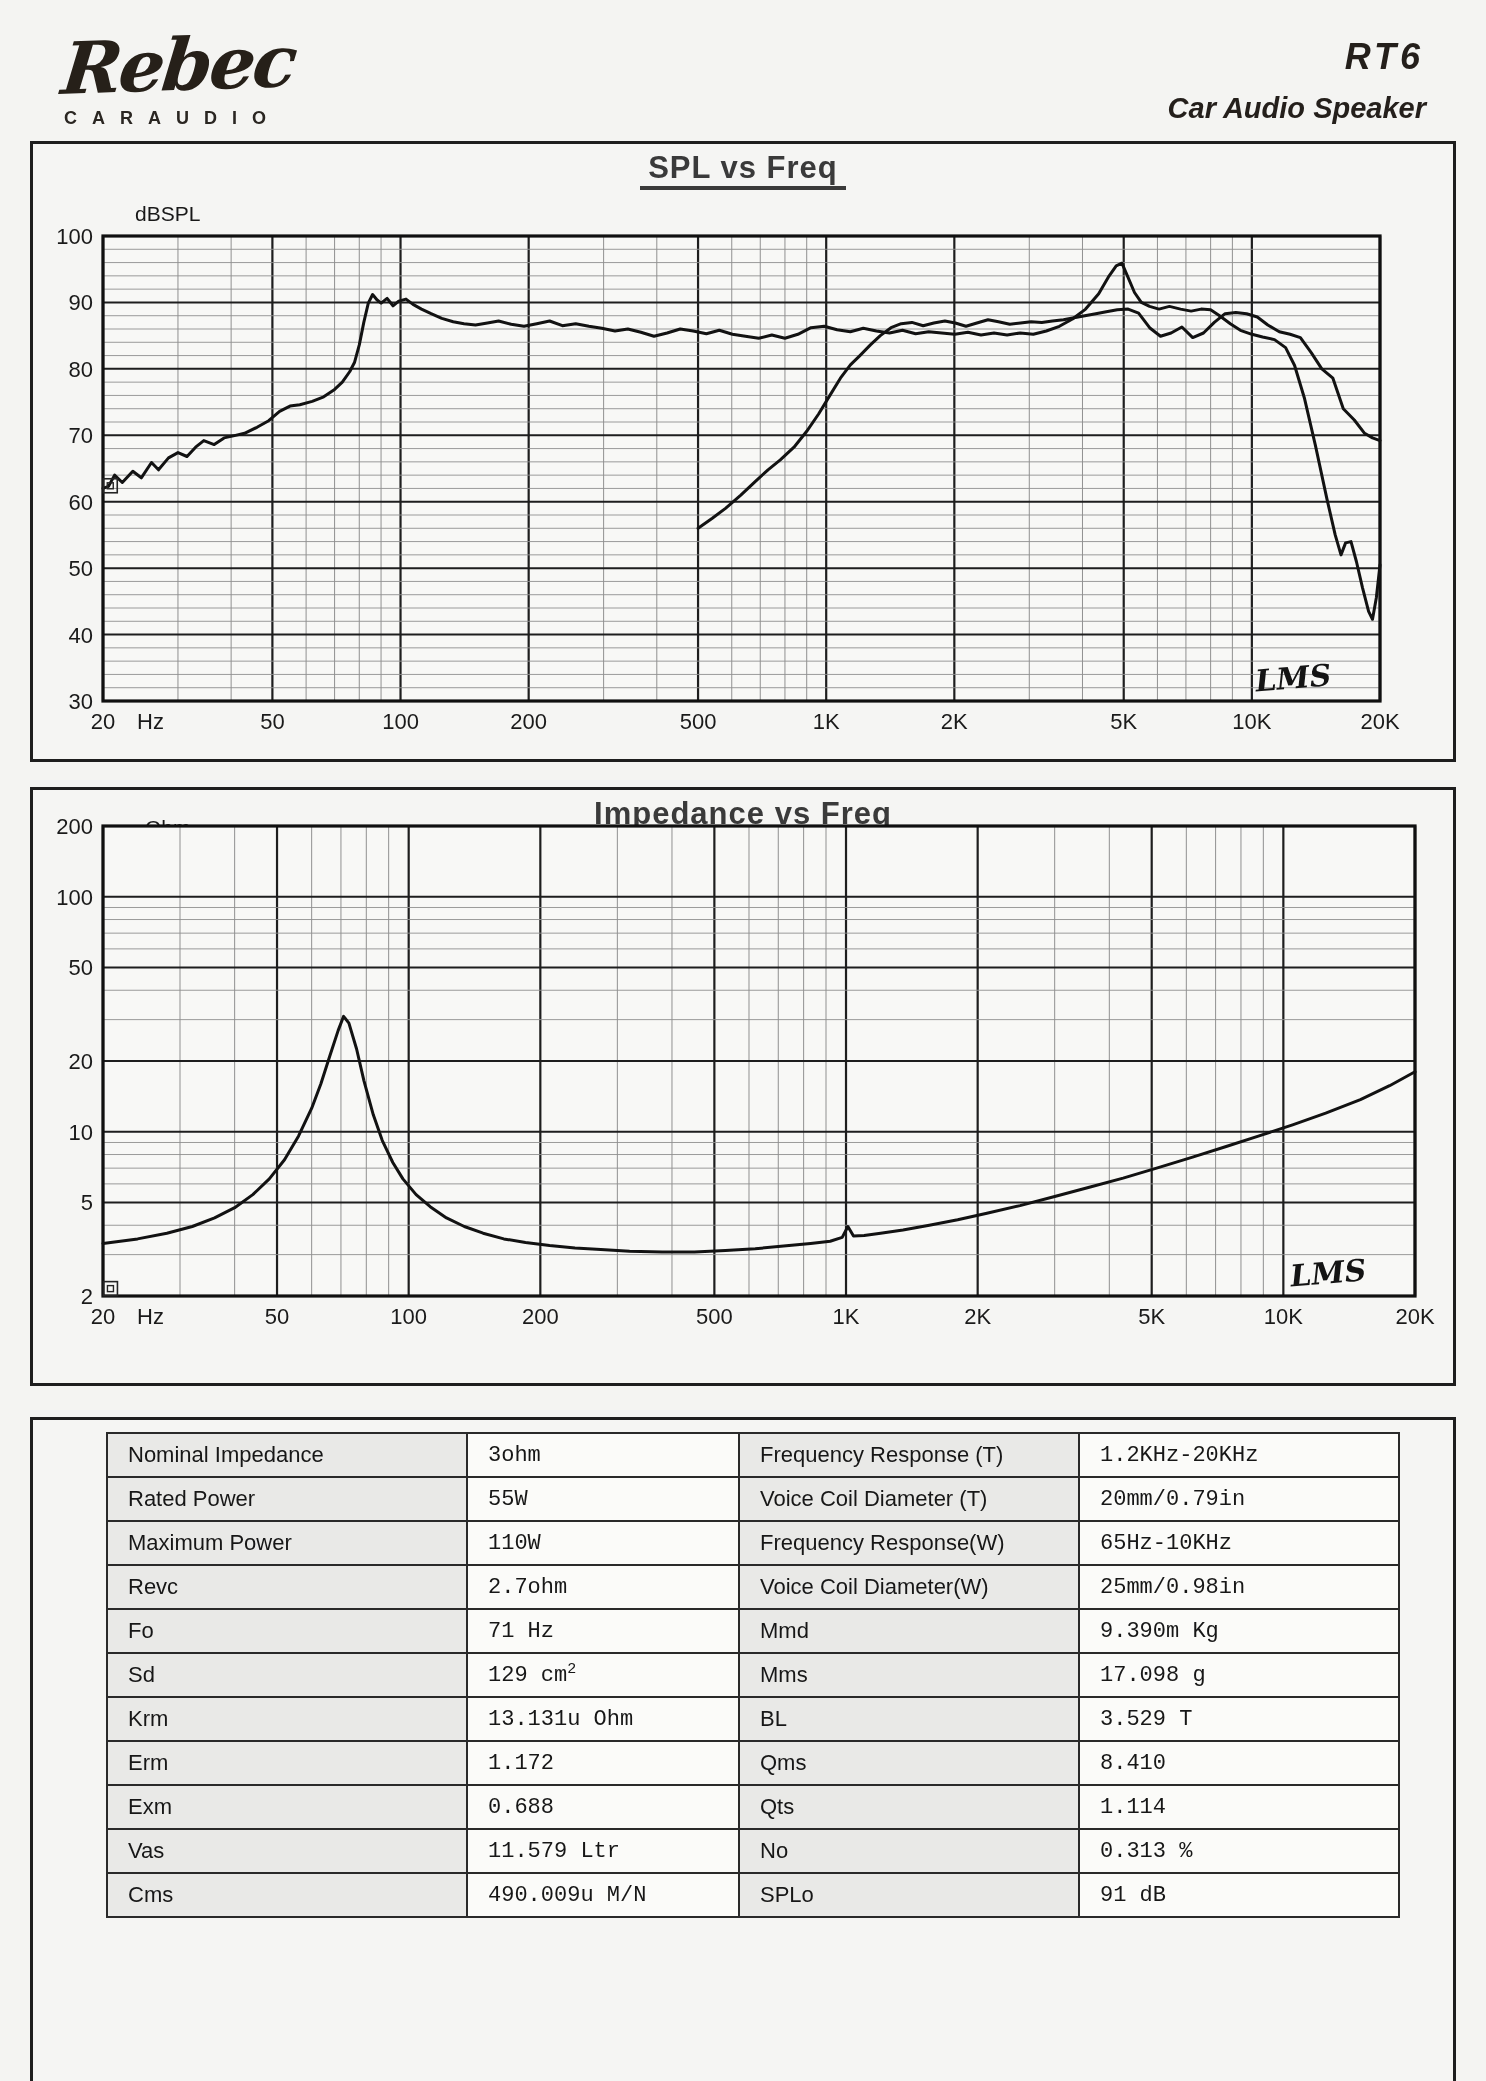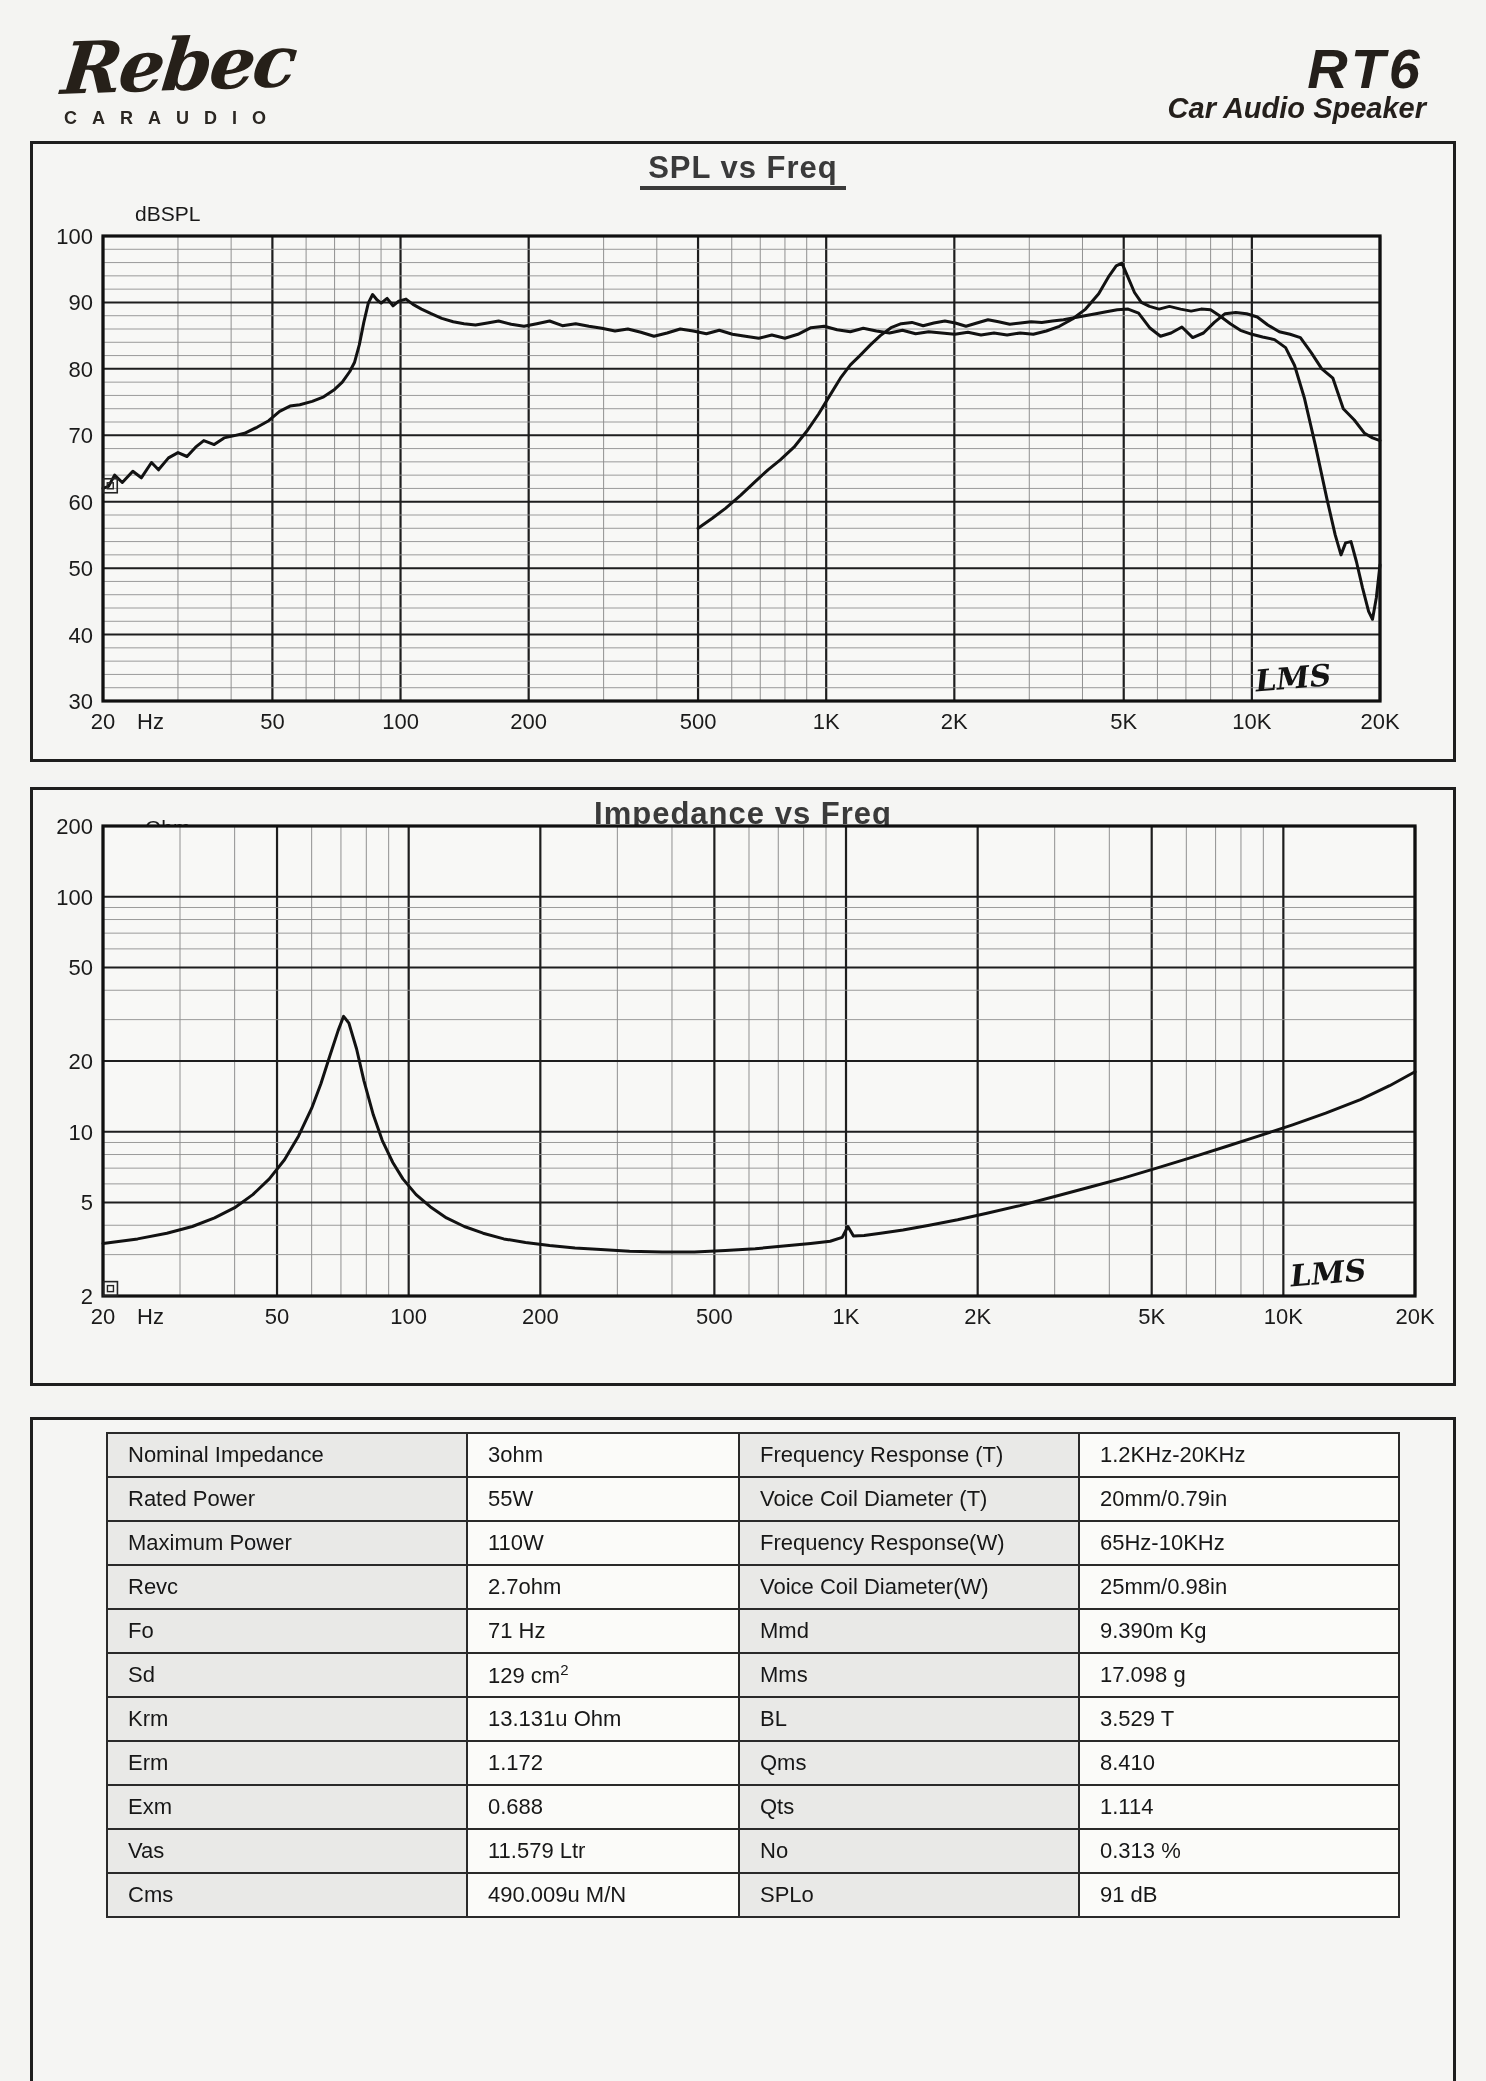--- a/index.html
+++ b/index.html
@@ -32,38 +32,38 @@
     font-family:"DejaVu Serif", serif;font-style:italic;font-weight:bold;
     font-size:72px;color:#262019;letter-spacing:-3px;
     transform:skewX(-8deg) rotate(-2deg);transform-origin:left bottom;
   }
   #logo-sub{
     position:absolute;left:64px;top:108px;
     font-size:18px;font-weight:bold;color:#2a2622;letter-spacing:15px;
   }
   #model-name{
     position:absolute;right:62px;top:36px;
-    font-size:56px;font-weight:bold;font-style:italic;color:#241f1b;letter-spacing:4px;
+    font-size:36px;font-weight:bold;font-style:italic;color:#241f1b;letter-spacing:4px;
   }
   #product-type{
     position:absolute;right:60px;top:92px;
     font-size:29px;font-weight:bold;font-style:italic;color:#241f1b;
   }
   
   #spec-table{
     position:absolute;left:73px;top:12px;border-collapse:collapse;
     table-layout:fixed;
   }
   #spec-table td{
     border:2px solid #2a2a2a;height:42px;
     font-size:22px;color:#171717;padding:0 0 0 20px;
     vertical-align:middle;white-space:nowrap;
   }
   #spec-table td.lbl{background:#e9e9e7;}
-  #spec-table td.val{background:#fbfbf9;}
+  #spec-table td.val{background:#fbfbf9;font-family:Liberation Mono, monospace;}
   #spec-table sup{font-size:15px;}
 </style>
 </head>
 <body>
 
 <div>
   <div id="logo-script">Rebec</div>
   <div id="logo-sub">CARAUDIO</div>
   <div id="model-name">RT6</div>
   <div id="product-type">Car Audio Speaker</div>

